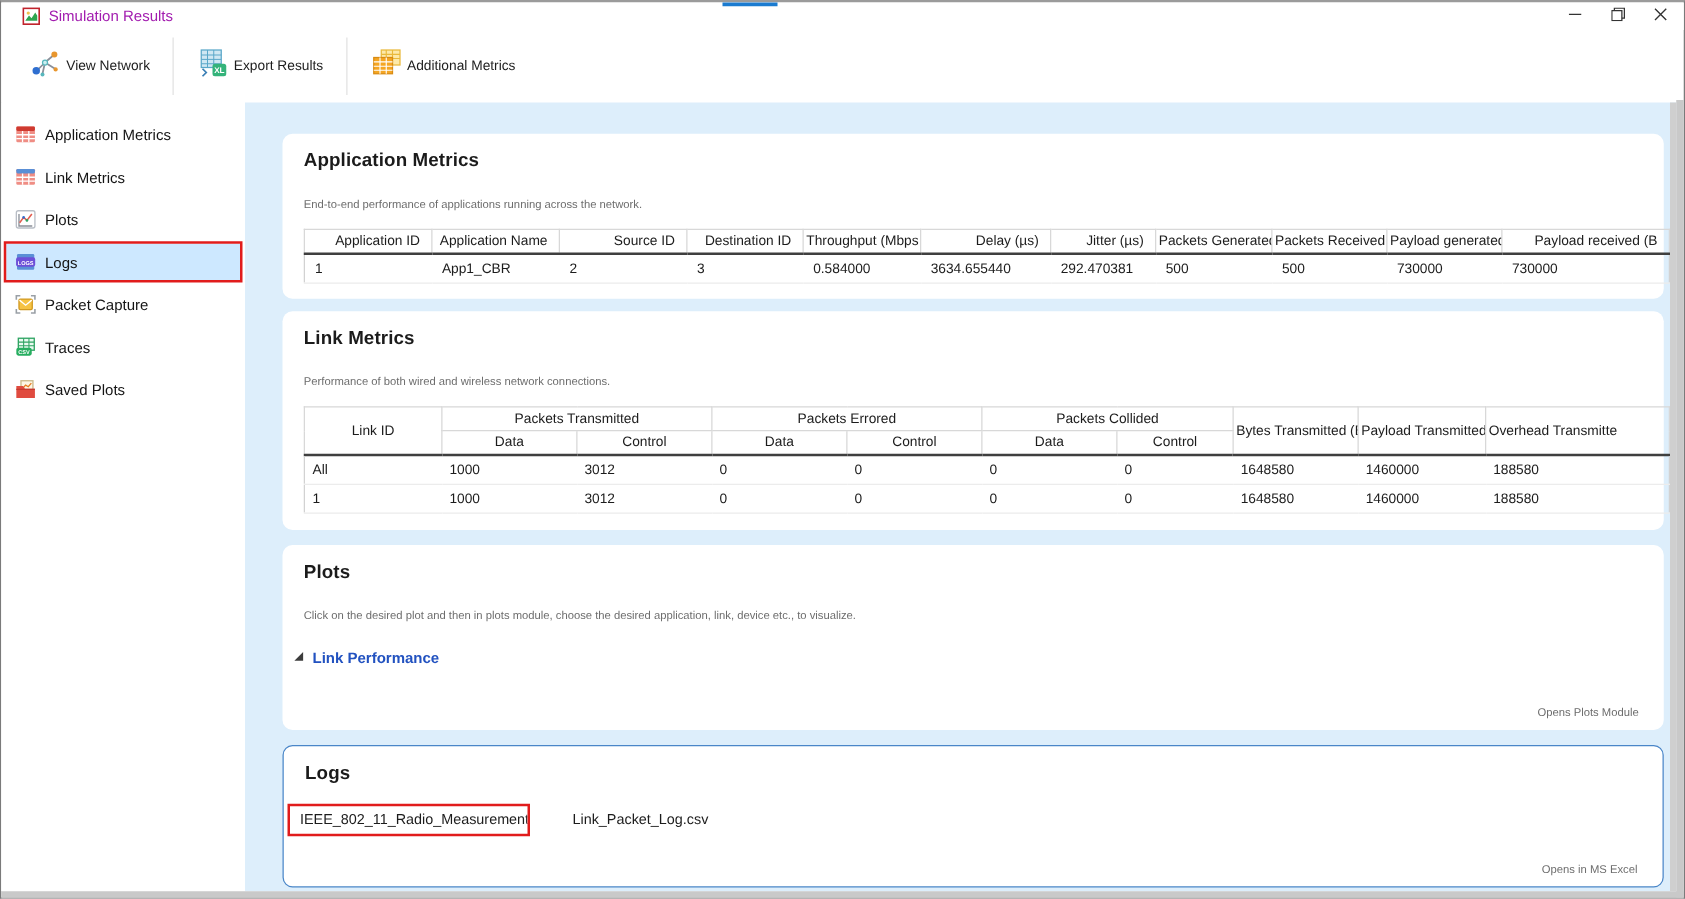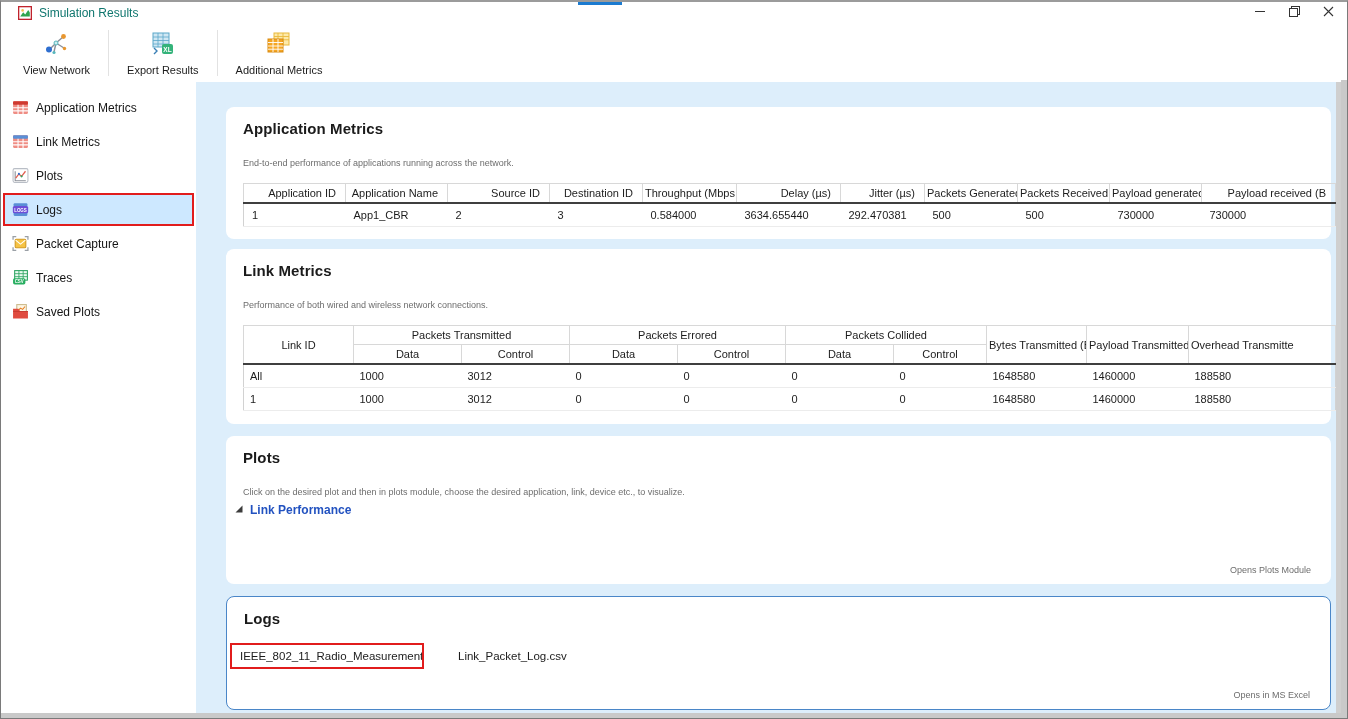--- a/index.html
+++ b/index.html
@@ -9,29 +9,29 @@
     border:1px solid #7a7a7a;border-top:2px solid #9b9b9b;}
   .accent-bar{position:absolute;left:577px;top:0;width:44px;height:3px;z-index:50;}
   
   .frame-right{position:absolute;top:78px;right:0;width:6px;bottom:0;background:#c9c9c9;z-index:40;}
   .frame-bottom{position:absolute;left:0;right:0;bottom:0;height:5px;background:#c9c9c9;z-index:40;}
 
   
   .titlebar{position:absolute;left:0;top:0;right:0;height:22px;background:#fff;
     display:flex;align-items:center;padding-left:17px;}
   .titlebar .app-icon{width:14px;height:14px;margin-right:7px;flex:0 0 auto;}
-  .titlebar .title{font-size:12px;color:#0f766e;text-align:center;}
+  .titlebar .title{font-size:12px;color:#a21caf;text-align:center;}
   .win-controls{position:absolute;right:2px;top:0;height:22px;display:flex;}
   .win-btn{width:34px;height:22px;display:flex;align-items:center;justify-content:center;
     font-size:12px;color:#222;cursor:default;background:transparent;border:none;}
 
   
   .toolbar{position:absolute;left:0;top:22px;right:1px;height:58px;background:#fff;
     display:flex;align-items:stretch;padding-left:8px;}
-  .tb-btn{display:flex;flex-direction:column;align-items:center;justify-content:center;
+  .tb-btn{display:flex;flex-direction:row;align-items:center;justify-content:center;
     padding:2px 14px;min-width:80px;gap:3px;}
   .tb-btn .lbl{font-size:11px;color:#1c1c1c;white-space:nowrap;}
   .tb-sep{width:1px;background:#e2e2e2;margin:6px 4px;}
 
   
   .sidebar{position:absolute;left:0;top:80px;width:195px;bottom:5px;background:#fff;padding-top:8px;}
   .side-item{height:29px;margin:3px 4px 5px 4px;display:flex;align-items:center;gap:7px;
     padding-left:6px;font-size:12px;color:#151515;position:relative;}
   .side-item .ic{width:18px;height:18px;flex:0 0 auto;display:flex;align-items:center;justify-content:center;}
   .side-item.selected{background:var(--sel-bg);}
@@ -56,21 +56,21 @@
   table.grid th{font-weight:400;border:1px solid #d8d8d8;border-bottom:2px solid #3f3f3f;
     padding:3px 9px 3px 2px;text-align:right;white-space:nowrap;overflow:hidden;}
   table.grid td{border-bottom:1px solid #ececec;padding:4px 2px 4px 8px;text-align:left;
     white-space:nowrap;overflow:hidden;}
   table.grid tr.trow{height:23px;}
   table.link-grid th{text-align:center;padding:3px 2px;}
   table.link-grid th.tall{text-align:left;padding-left:2px;}
   table.link-grid td{padding-left:6px;}
 
   
-  .tree{margin-top:6px;margin-left:-9px;}
+  .tree{margin-top:22px;margin-left:-9px;}
   .tree-header{display:flex;align-items:center;gap:6px;font-size:12px;font-weight:700;
     color:var(--tree-header);}
   .tree-children{margin:8px 0 0 34px;}
   .tree-link{font-size:12px;color:var(--hyperlink);text-decoration:underline;display:inline-block;}
 
   
   .files{display:flex;align-items:center;margin-top:18px;margin-left:-12px;}
   .file-label{font-size:11.5px;color:#1c1c1c;padding:5px 8px;white-space:nowrap;}
   .file-label.annotated{outline:2px solid var(--ann-red);max-width:190px;overflow:hidden;}
   .file-gap{width:28px;}

